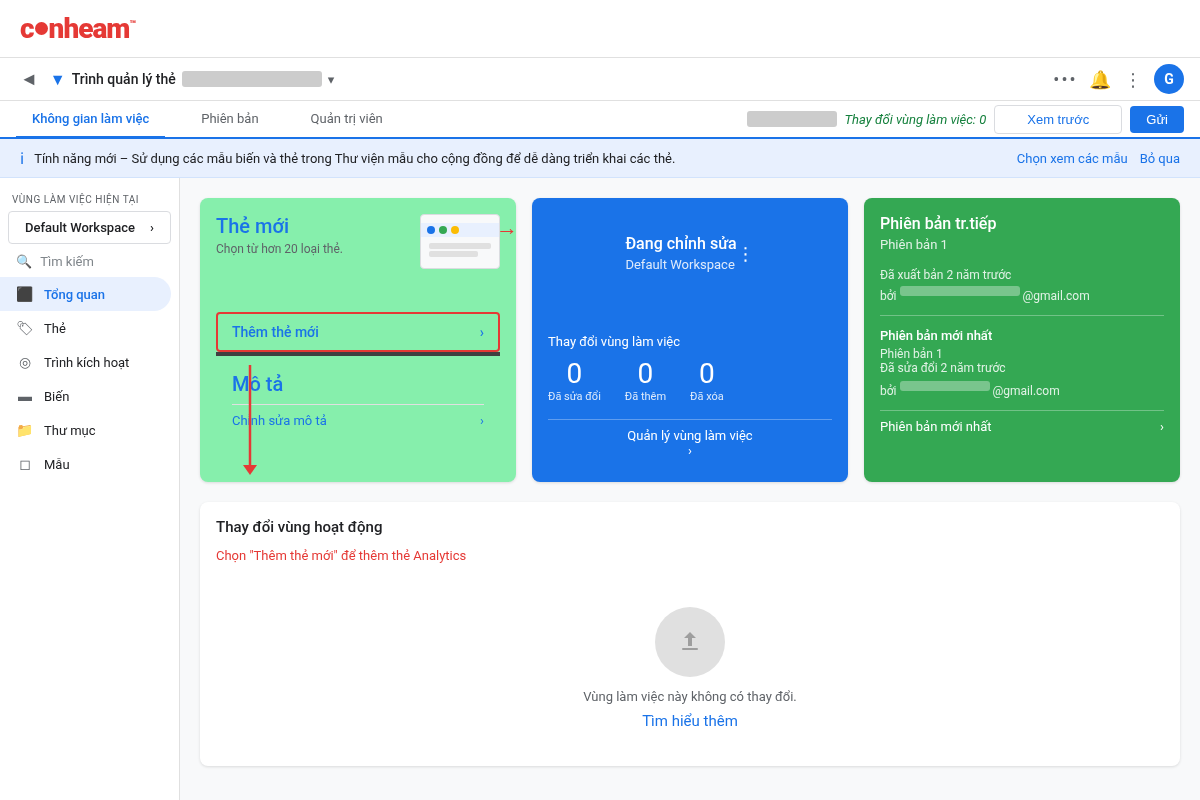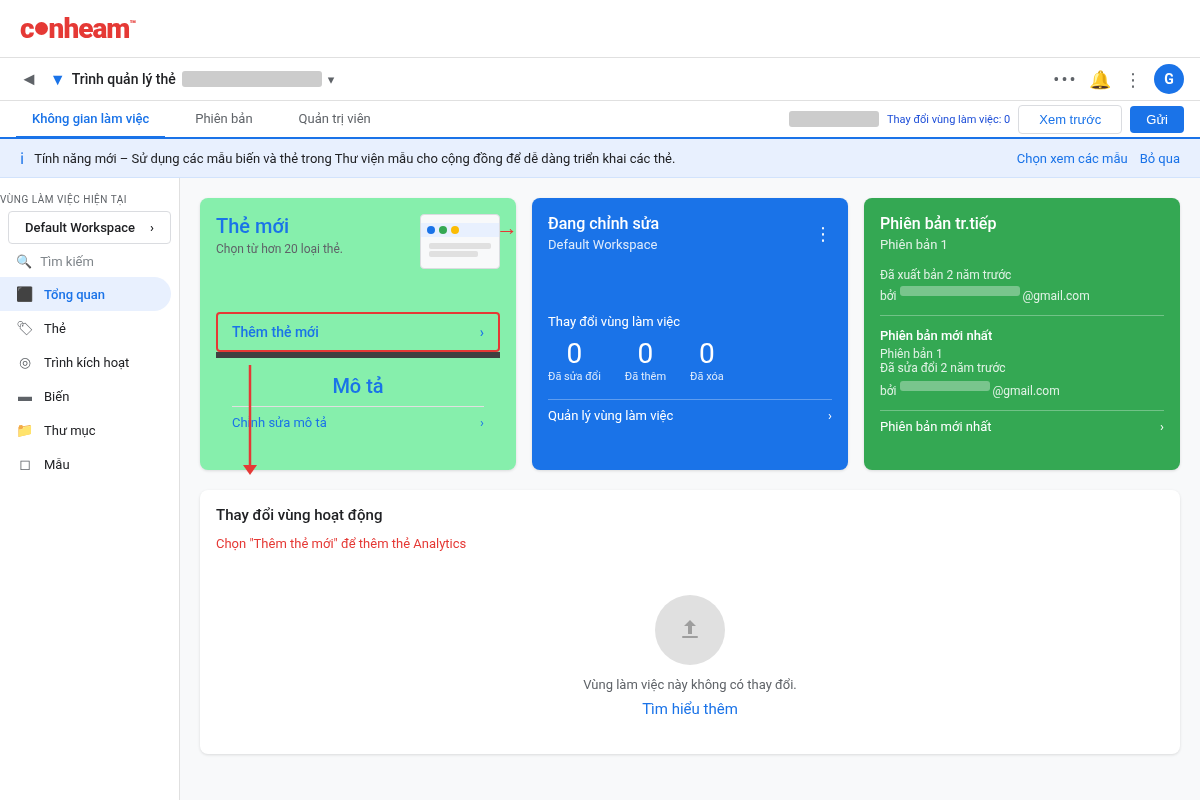--- a/index.html
+++ b/index.html
@@ -70,21 +70,21 @@
     }
     .header-icon { color: #5f6368; font-size: 18px; cursor: pointer; }
 
     
     .nav-tabs {
       display: flex;
       align-items: center;
       background: #fff;
       border-bottom: 2px solid #1a73e8;
       padding: 0 16px;
-      gap: 14px;
+      gap: 20px;
     }
     .nav-tab {
       padding: 10px 16px;
       font-size: 13px;
       color: #5f6368;
       cursor: pointer;
       border-bottom: 3px solid transparent;
       margin-bottom: -2px;
     }
     .nav-tab.active {
@@ -97,23 +97,23 @@
       display: flex;
       align-items: center;
       gap: 8px;
     }
     .nav-workspace-blur {
       background: #ccc;
       border-radius: 3px;
       height: 16px;
       width: 90px;
     }
-    .nav-change-text { font-size: 11px; color: #1d4ed8; white-space: nowrap; }
+    .nav-change-text { font-size: 13px; color: #15803d; white-space: nowrap; font-style: italic; }
     .btn-preview {
-      padding: 6px 20px;
+      padding: 6px 32px;
       border: 1px solid #dadce0;
       background: #fff;
       color: #1a73e8;
       border-radius: 4px;
       font-size: 13px;
       cursor: pointer;
     }
     .btn-submit {
       padding: 6px 16px;
       background: #1a73e8;
@@ -151,21 +151,21 @@
       width: 180px;
       flex-shrink: 0;
       padding: 12px 0;
       background: #fff;
       border-right: 1px solid #e0e0e0;
     }
     .sidebar-workspace-label {
       font-size: 10px;
       color: #5f6368;
       text-transform: uppercase;
-      padding: 4px 0;
+      padding: 4px 12px;
       letter-spacing: 0.5px;
     }
     .sidebar-workspace-btn {
       display: flex;
       align-items: center;
       justify-content: space-between;
       padding: 8px 16px;
       margin: 2px 8px;
       border-radius: 4px;
       background: #fff;
@@ -294,22 +294,21 @@
       font-size: 14px;
       color: #1a73e8;
       font-weight: 500;
       margin-top: 60px;
       position: relative;
     }
 
     
     .card-desc-section {
       padding: 16px;
-      border-top: 6px solid #404040;
-      text-align: center;
+      border-top: 4px solid #404040;
     }
     .card-desc-link {
       display: flex;
       align-items: center;
       justify-content: space-between;
       padding: 8px 0;
       border-top: 1px solid #e0e0e0;
       color: #1a73e8;
       font-size: 13px;
       cursor: pointer;
@@ -320,21 +319,22 @@
       flex: 1;
       background: #1a73e8;
       color: #fff;
       padding: 16px;
       position: relative;
       min-height: 220px;
     }
     .card-editing-header {
       display: flex;
       align-items: center;
-      justify-content: space-between;
+      justify-content: center;
+      margin-top: 20px;
     }
     .card-editing-title {
       font-size: 16px;
       font-weight: 500;
       margin-bottom: 4px;
     }
     .card-editing-subtitle {
       font-size: 13px;
       opacity: 0.85;
     }
@@ -356,20 +356,21 @@
     .card-editing-link {
       display: flex;
       align-items: center;
       justify-content: space-between;
       padding: 8px 0;
       border-top: 1px solid rgba(255,255,255,0.3);
       margin-top: 16px;
       font-size: 13px;
       cursor: pointer;
       color: #fff;
+      flex-direction: column;
     }
 
     
     .card-version {
       flex: 1;
       background: #34a853;
       color: #fff;
       padding: 16px;
       min-height: 220px;
     }

